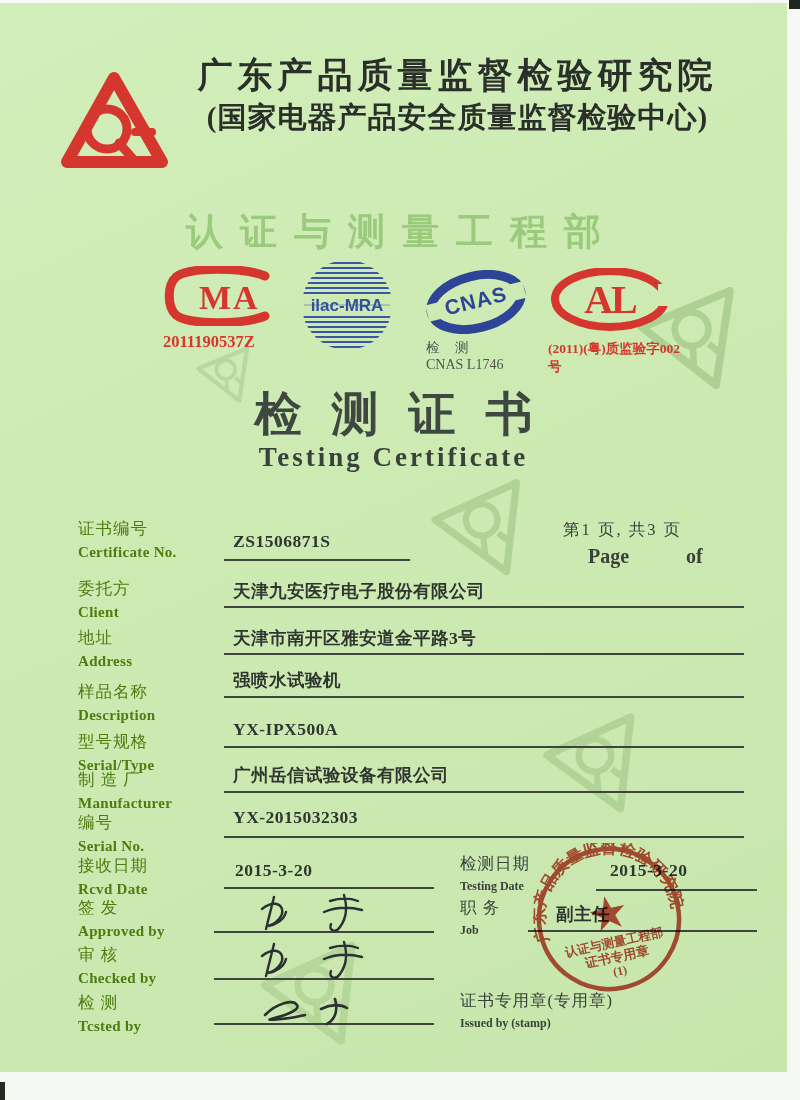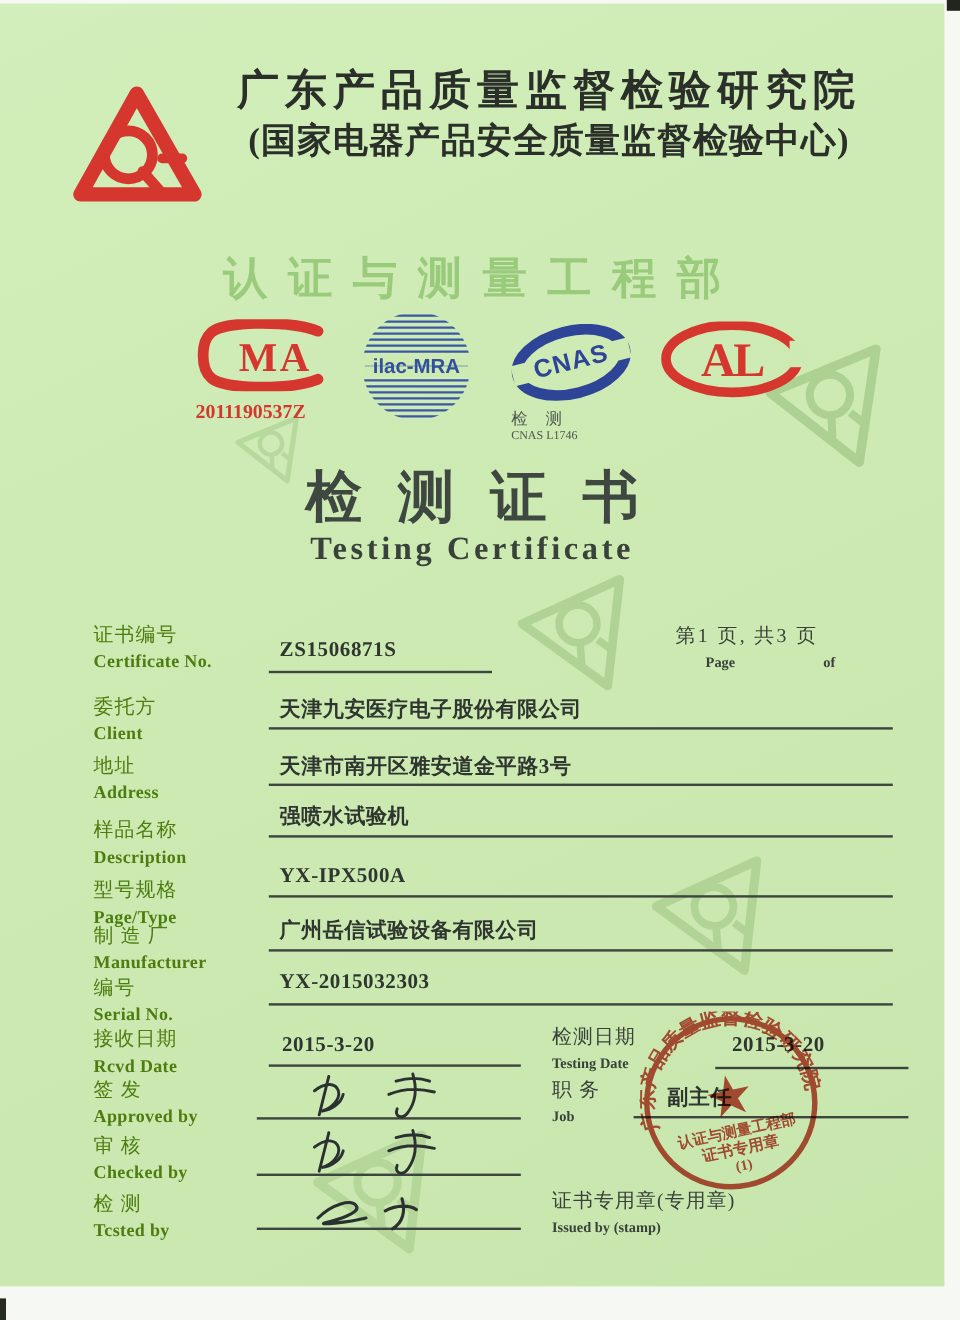--- a/index.html
+++ b/index.html
@@ -45,21 +45,21 @@
   .lab{position:absolute;left:78px;color:#4d7c0f;}
   .lab .cn{font-size:16.5px;letter-spacing:1px;}
   .lab .en{font-size:15px;font-weight:700;margin-top:4px;letter-spacing:0.3px;}
   .lab2{position:absolute;color:#39413a;}
   .lab2 .cn{font-size:16.5px;letter-spacing:1px;}
   .lab2 .en{font-size:12px;font-weight:700;margin-top:4px;}
   .val{position:absolute;font-size:17.5px;font-weight:600;color:#2e362f;letter-spacing:0.5px;}
   .line{position:absolute;height:2px;background:#3d453e;}
 
   .pageinfo-cn{position:absolute;left:563px;top:519px;font-size:16.5px;color:#39413a;letter-spacing:2px;}
-  .pageinfo-en{position:absolute;font-size:12px;font-weight:700;color:#39413a;}
+  .pageinfo-en{position:absolute;font-size:20px;font-weight:700;color:#39413a;}
 
   
   .wm{position:absolute;pointer-events:none;}
 
   
   .stamp{position:absolute;left:533px;top:843px;width:152px;height:152px;
     mix-blend-mode:multiply;z-index:20;}
   .jobval{z-index:5;}
   .sig{position:absolute;z-index:6;}
 </style>
@@ -177,29 +177,30 @@
 
 <div class="acc" style="left:426px;top:270px;width:100px;">
   <svg width="100" height="64" viewBox="0 0 100 64">
     <g transform="rotate(-14 50 32)">
       <ellipse cx="50" cy="32" rx="46" ry="26" fill="none" stroke="#2e4497" stroke-width="9"></ellipse>
       <rect x="0" y="23" width="100" height="17" fill="#cdeab3"></rect>
       <text x="50" y="38" font-size="21" font-weight="bold" fill="#2e4497" text-anchor="middle" letter-spacing="1" font-family="Liberation Sans, sans-serif">CNAS</text>
     </g>
   </svg>
   <div class="acc-cap-gray" style="font-size:13.5px;margin-top:1px;letter-spacing:6px;">检  测</div>
-  <div class="acc-cap-gray" style="font-size:10px;">CNAS L1746</div>
+  <div class="acc-cap-gray" style="font-size:14px;">CNAS L1746</div>
 </div>
 
 <div class="acc" style="left:548px;top:268px;width:140px;">
   <svg width="124" height="64" viewBox="0 0 124 64">
     <ellipse cx="62" cy="31" rx="55" ry="28" fill="none" stroke="#d5372e" stroke-width="8"></ellipse>
     <rect x="110" y="16" width="14" height="22" fill="#cdeab3"></rect>
     <text x="62" y="45" font-size="40" font-weight="bold" fill="#d5372e" text-anchor="middle" letter-spacing="-2" font-family="Liberation Serif, serif">AL</text>
   </svg>
+  <div class="acc-cap-red" style="font-size:13.5px;margin-top:4px;font-weight:600;">(2011)(粤)质监验字002号</div>
 </div>
 
 <div class="title-cn">检测证书</div>
 <div class="title-en">Testing Certificate</div>
 
 <div class="lab" style="top:518px;">
   <div class="cn">证书编号</div>
   <div class="en">Certificate No.</div>
 </div>
 <div class="val" style="left:233px;top:531px;">ZS1506871S</div>
@@ -225,21 +226,21 @@
 
 <div class="lab" style="top:681px;">
   <div class="cn">样品名称</div>
   <div class="en">Description</div>
 </div>
 <div class="val" style="left:233px;top:668px;">强喷水试验机</div>
 <div class="line" style="left:224px;top:696px;width:520px;"></div>
 
 <div class="lab" style="top:731px;">
   <div class="cn">型号规格</div>
-  <div class="en">Page/Type</div>
+  <div class="en">Serial/Type</div>
 </div>
 <div class="val" style="left:233px;top:719px;">YX-IPX500A</div>
 <div class="line" style="left:224px;top:746px;width:520px;"></div>
 
 <div class="lab" style="top:769px;">
   <div class="cn">制 造 厂</div>
   <div class="en">Manufacturer</div>
 </div>
 <div class="val" style="left:233px;top:763px;">广州岳信试验设备有限公司</div>
 <div class="line" style="left:224px;top:791px;width:520px;"></div>

